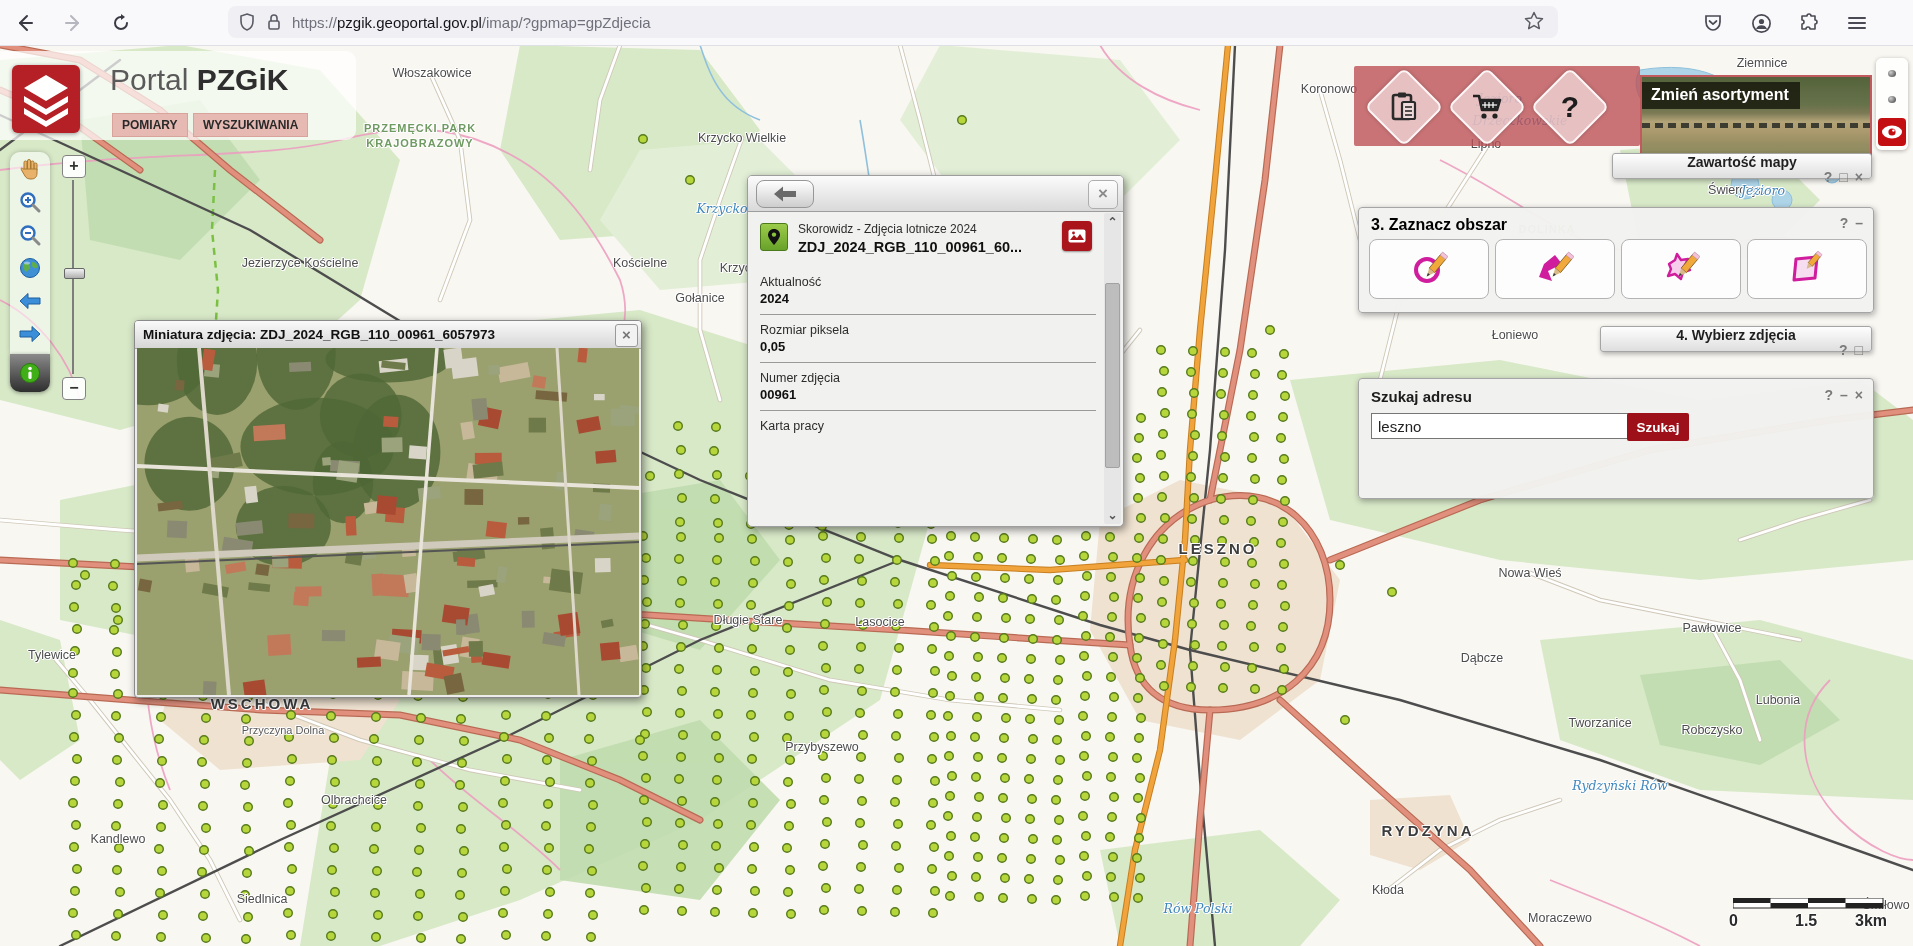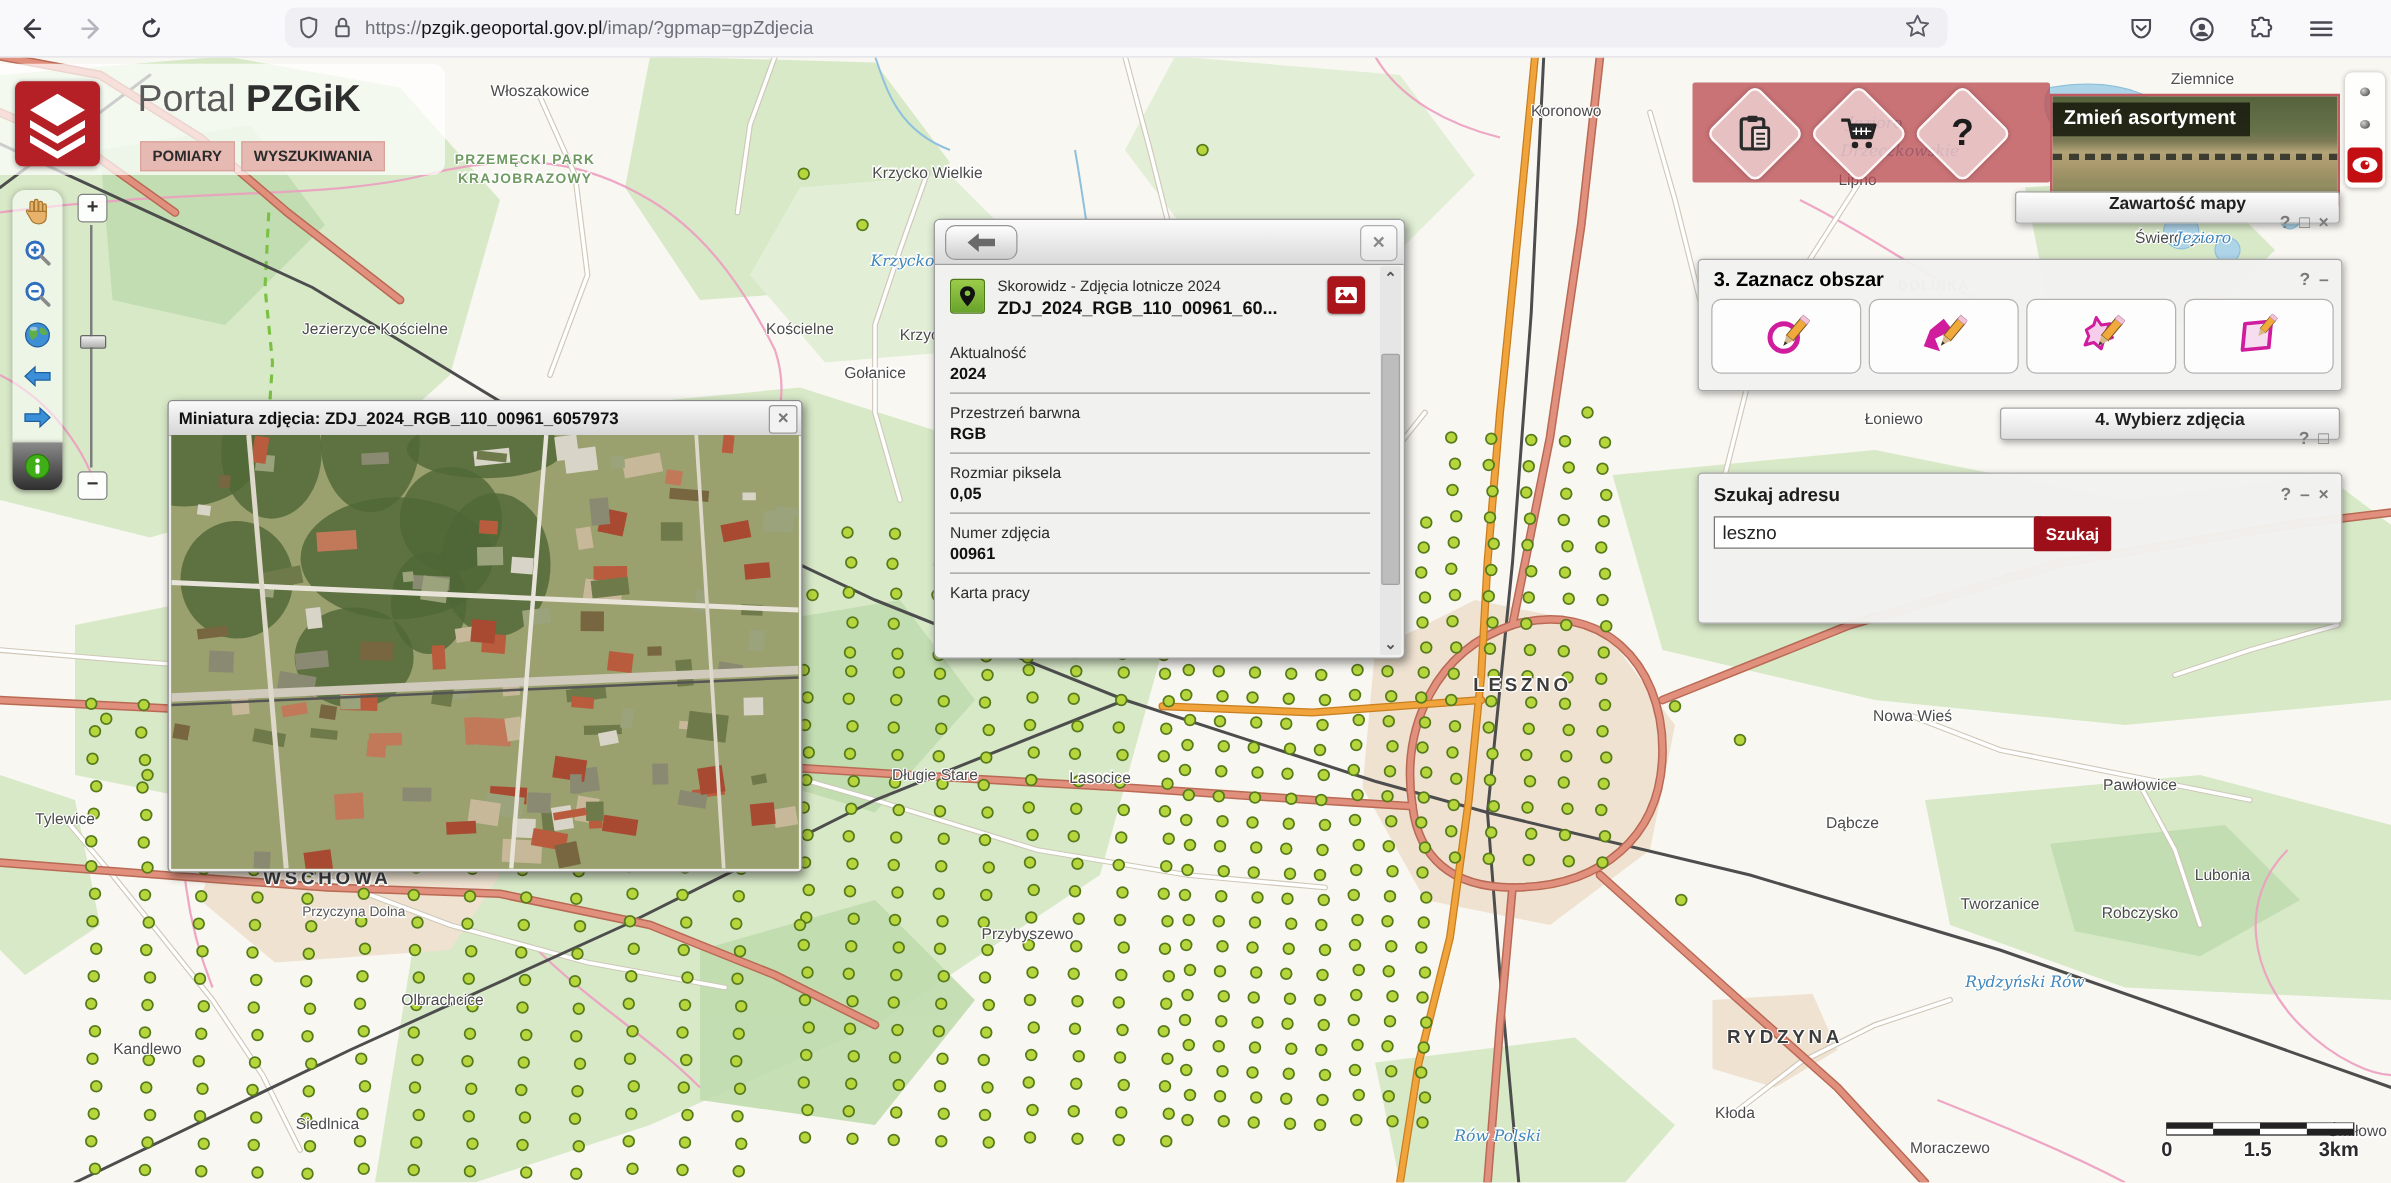--- a/index.html
+++ b/index.html
@@ -976,21 +976,21 @@
     <span class="maplabel " style="left: 432px; top: 73px;">Włoszakowice</span>
     <span class="maplabel " style="left: 742px; top: 138px;">Krzycko Wielkie</span>
     <span class="maplabel park" style="left: 420px; top: 128px;">PRZEMĘCKI PARK</span>
     <span class="maplabel park" style="left: 420px; top: 143px;">KRAJOBRAZOWY</span>
     <span class="maplabel " style="left: 300px; top: 263px;">Jezierzyce Kościelne</span>
     <span class="maplabel " style="left: 640px; top: 263px;">Kościelne</span>
     <span class="maplabel " style="left: 742px; top: 268px;">Krzycko</span>
     <span class="maplabel water" style="left: 722px; top: 208px;">Krzycko</span>
     <span class="maplabel " style="left: 700px; top: 298px;">Gołanice</span>
     <span class="maplabel " style="left: 1486px; top: 144px;">Lipno</span>
-    <span class="maplabel " style="left: 1244px; top: 89px; padding-left: 18px;">Koronowo</span>
+    <span class="maplabel " style="left: 1320px; top: 89px; padding-left: 18px;">Koronowo</span>
     <span class="maplabel " style="left: 1762px; top: 63px;">Ziemnice</span>
     <span class="maplabel " style="left: 1740px; top: 190px;">Świerczyna</span>
     <span class="maplabel park" style="left: 1547px; top: 229px;">DOLINKA</span>
     <span class="maplabel " style="left: 1515px; top: 335px;">Łoniewo</span>
     <span class="maplabel water" style="left: 1500px; top: 98px;">Jezioro</span>
     <span class="maplabel water" style="left: 1520px; top: 120px;">Drzeczkowskie</span>
     <span class="maplabel water" style="left: 1763px; top: 190px;">Jezioro</span>
     <span class="maplabel city" style="left: 1218px; top: 548px;">LESZNO</span>
     <span class="maplabel city" style="left: 262px; top: 703px;">WSCHOWA</span>
     <span class="maplabel city" style="left: 1408px; top: 830px; margin-left: 20px;">RYDZYNA</span>
@@ -1326,24 +1326,20 @@
             <circle cx="5.5" cy="4" r="1.4" fill="#a9151b"></circle>
           </svg>
       </div>
     </div>
     <div id="ip-fields">
         <div class="ip-row">
           <div class="ip-label">Aktualność</div>
           <div class="ip-value">2024</div>
         </div>
         <div class="ip-row">
-          <div class="ip-label">Przestrzeń barwna</div>
-          <div class="ip-value">RGB</div>
-        </div>
-        <div class="ip-row">
           <div class="ip-label">Rozmiar piksela</div>
           <div class="ip-value">0,05</div>
         </div>
         <div class="ip-row">
           <div class="ip-label">Numer zdjęcia</div>
           <div class="ip-value">00961</div>
         </div>
         <div class="ip-row">
           <div class="ip-label">Karta pracy</div>
           <div class="ip-value"></div>

